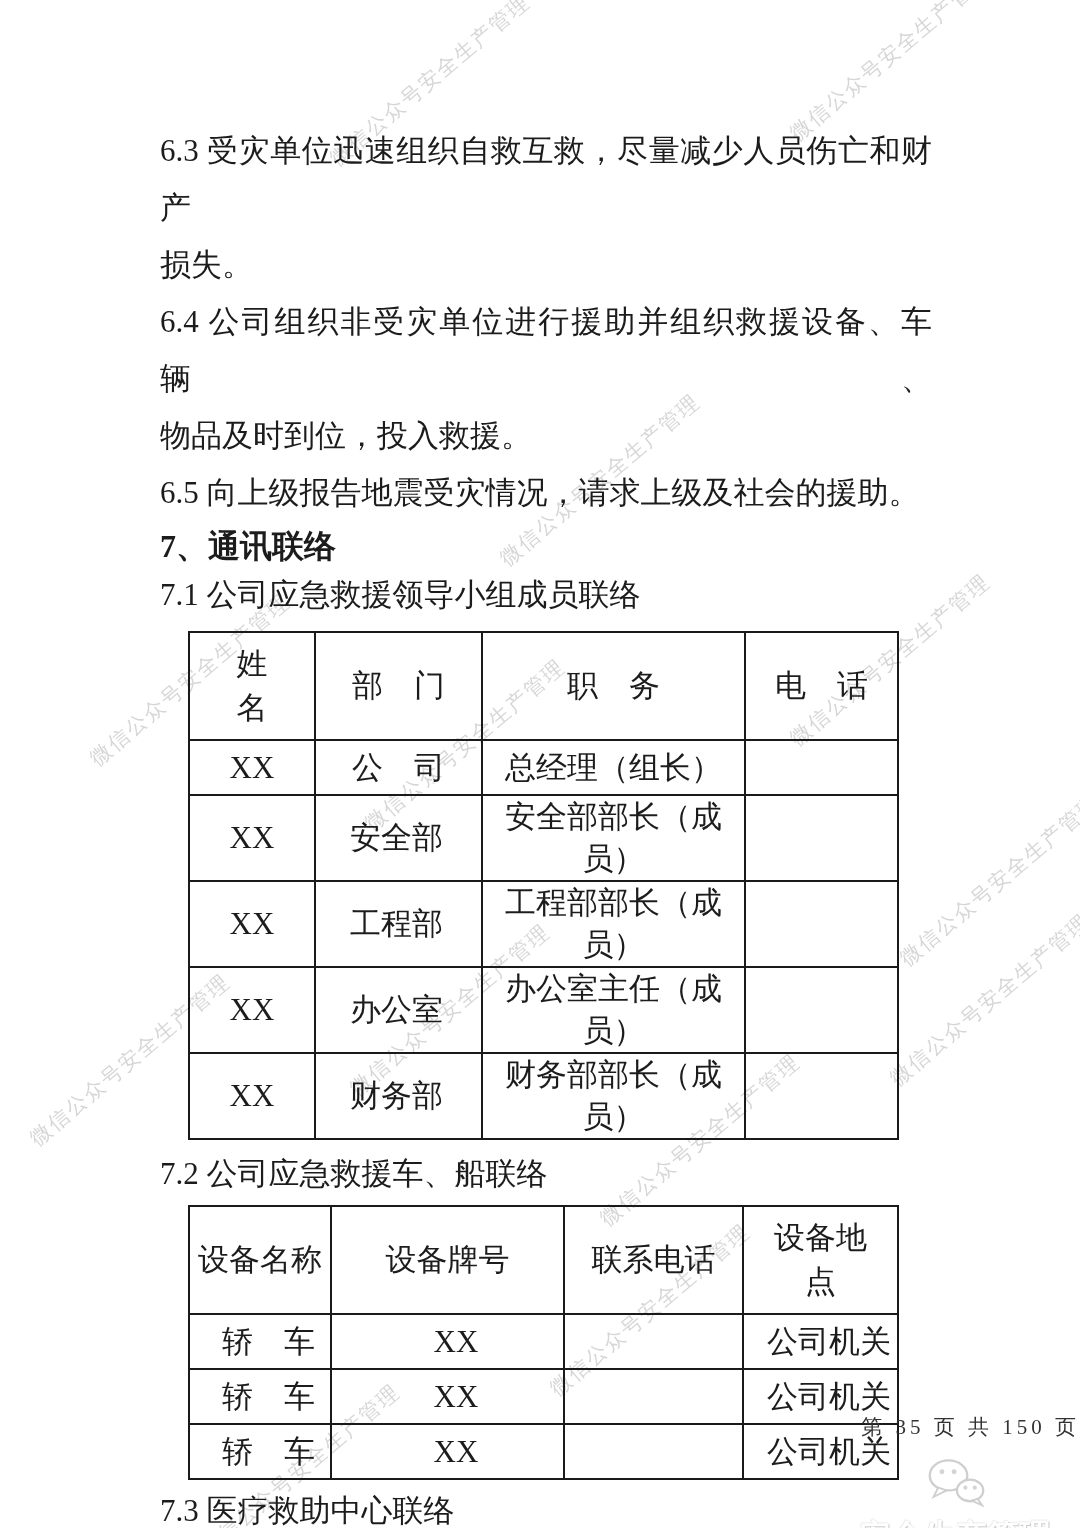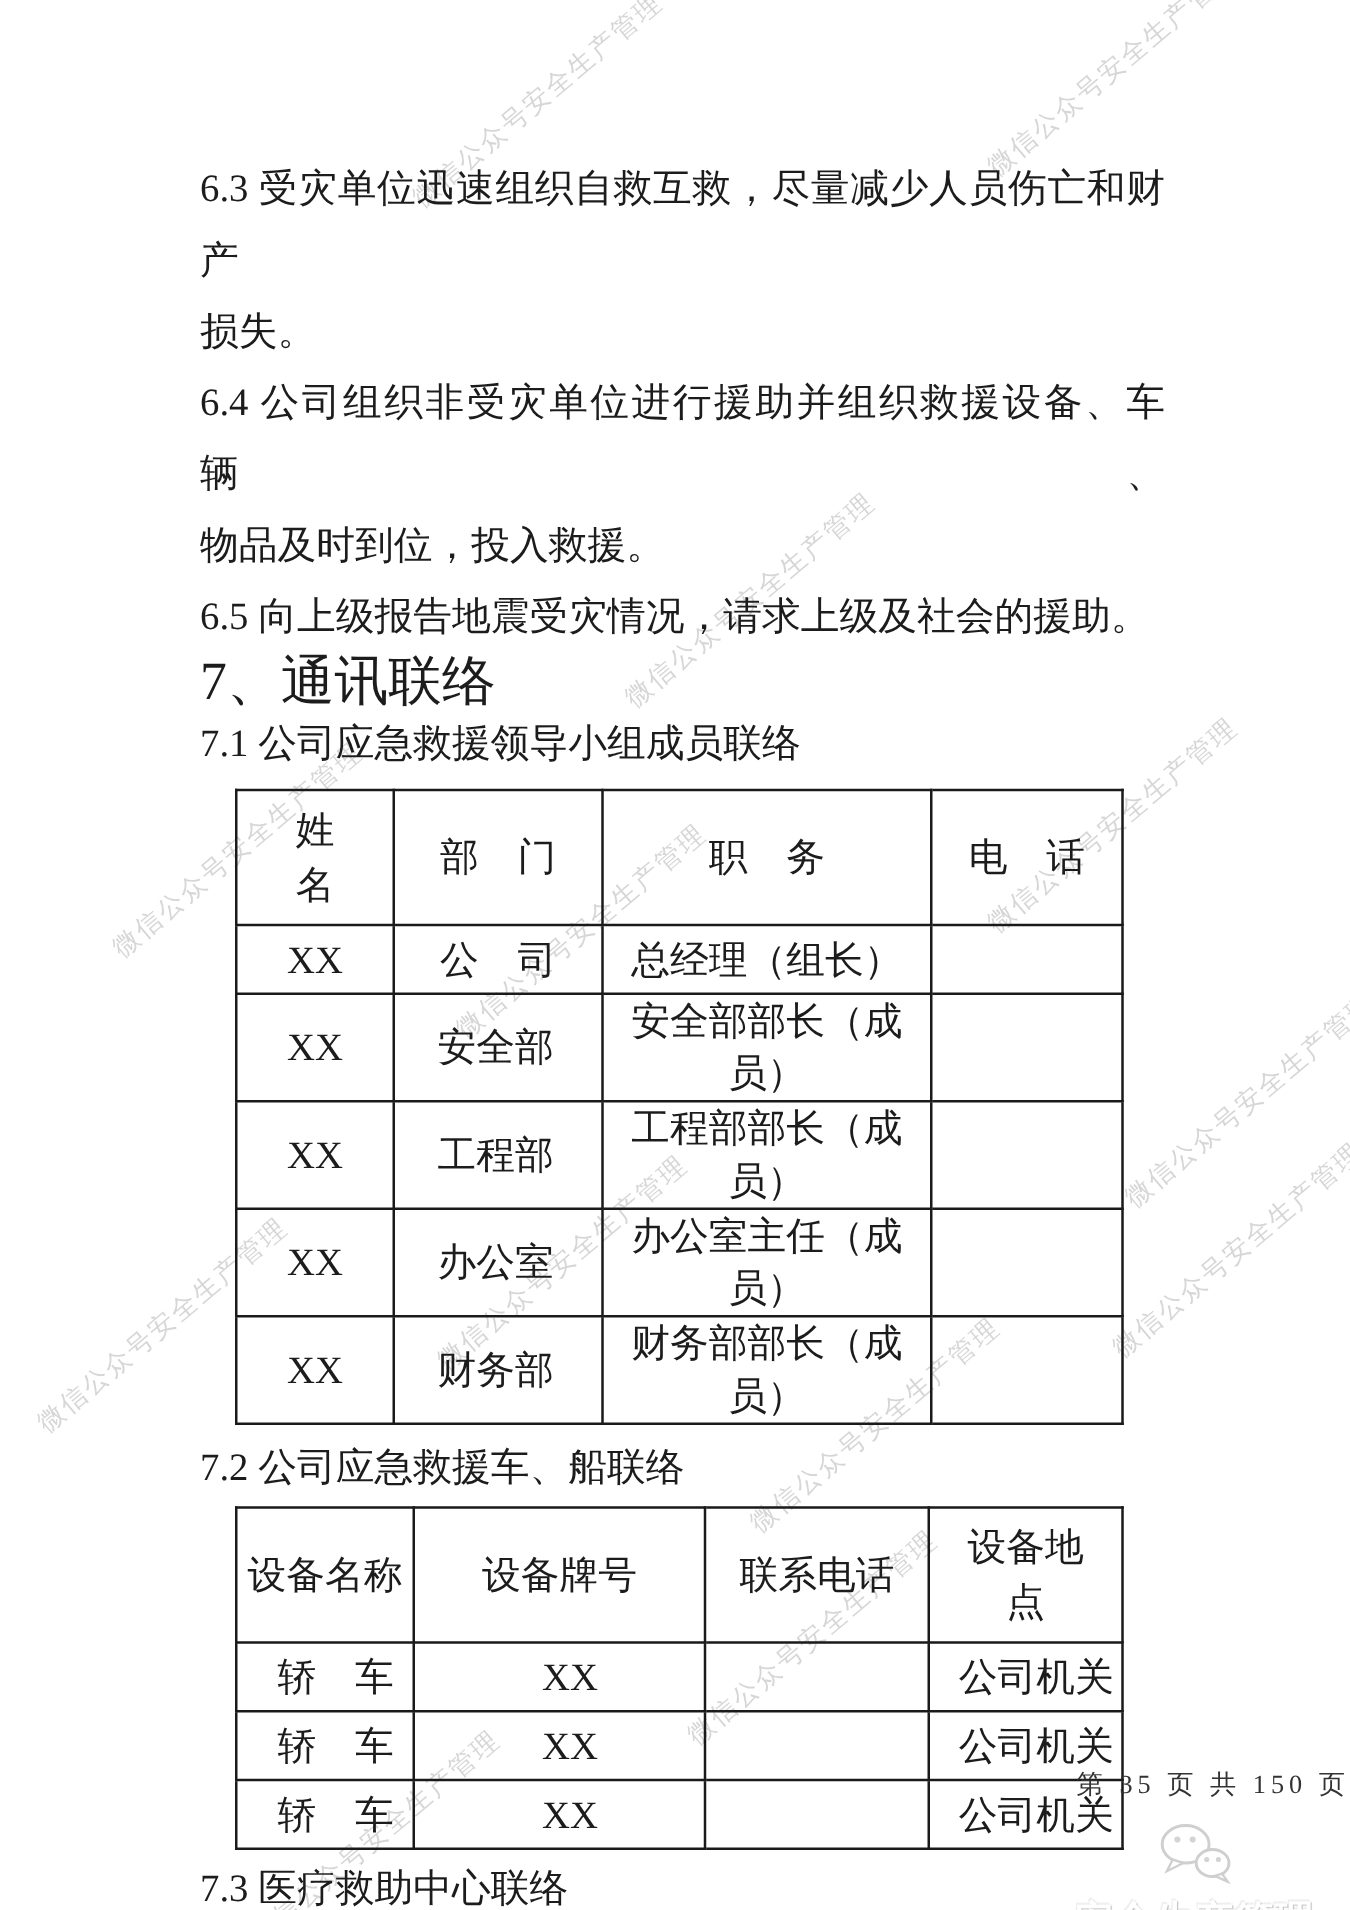--- a/index.html
+++ b/index.html
@@ -31,22 +31,22 @@
     z-index: 1;
     padding: 122px 150px 0 160px;
   }
   .bline {
     font-size: 31px;
     line-height: 57px;
     width: 772px;
   }
   .jline { text-align: justify; text-align-last: justify; }
   .h7 {
-    font-size: 43px;
-    font-weight: normal;
+    font-size: 32px;
+    font-weight: bold;
     line-height: 50px;
   }
   .hsub { font-size: 31px; line-height: 48px; }
   .h71 { margin-bottom: 12px; }
   .h72 { margin-top: 13px; line-height: 42px; margin-bottom: 10px; }
   .h73 { margin-top: 10px; line-height: 42px; margin-bottom: 6px; }
   
   table {
     border-collapse: collapse;
     table-layout: fixed;

